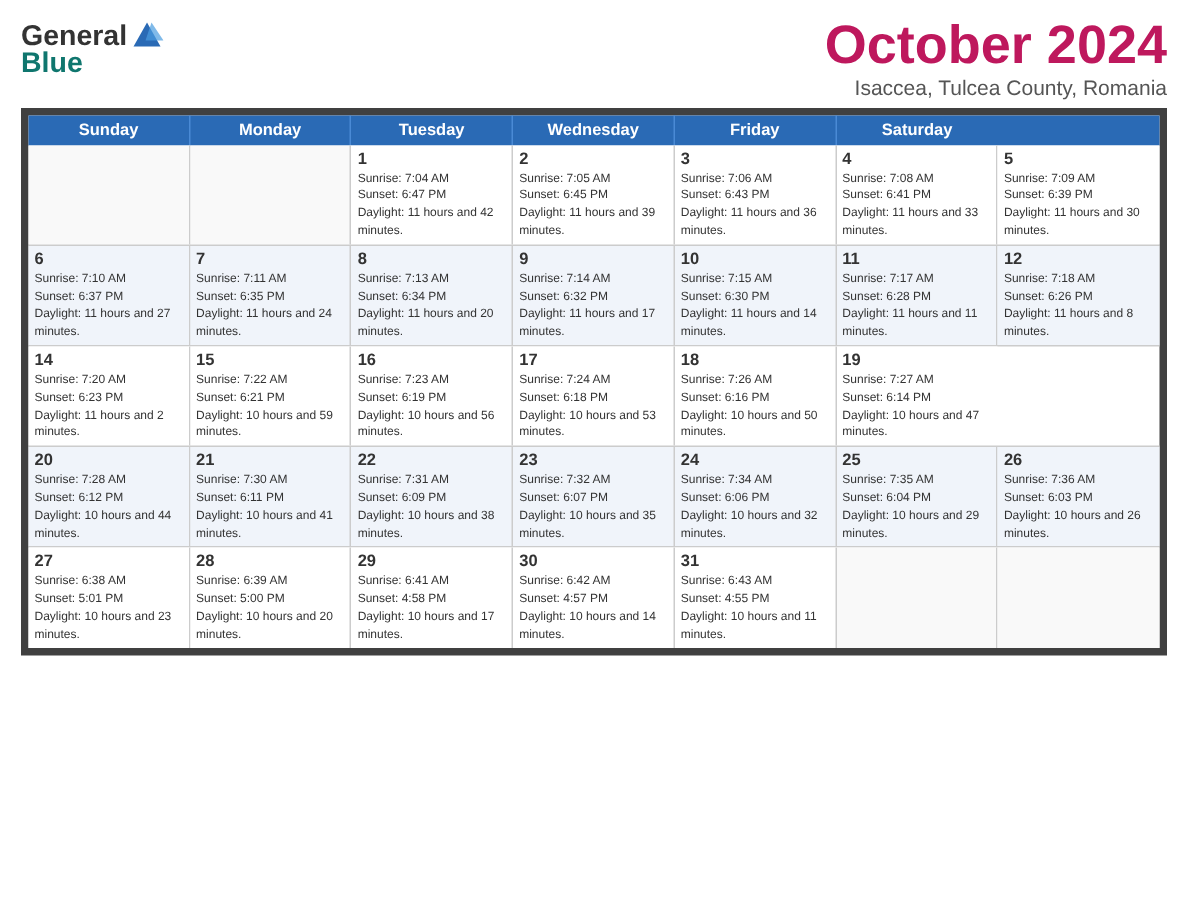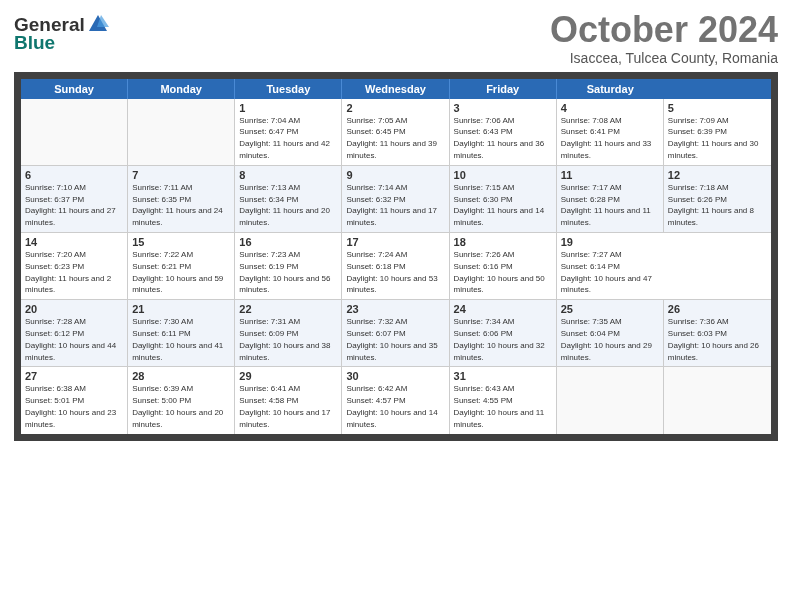--- a/index.html
+++ b/index.html
@@ -28,32 +28,32 @@
       flex-direction: column;
       align-items: flex-start;
       margin-top: 4px;
     }
     .title-area {
       text-align: right;
     }
     .month-title {
       font-size: 36px;
       font-weight: bold;
-      color: #737373;
+      color: #be185d;
       line-height: 1.1;
     }
     .subtitle {
       font-size: 14px;
       color: #555;
     }
     .calendar {
       flex: 1;
       display: flex;
       flex-direction: column;
-      border: 7px solid #404040;
+      border: 5px solid #404040;
     }
     .cal-header {
       display: grid;
       grid-template-columns: repeat(7, 1fr);
       background: #2a6ab5;
     }
     .cal-header-cell {
       color: #fff;
       font-size: 11px;
       font-weight: bold;

